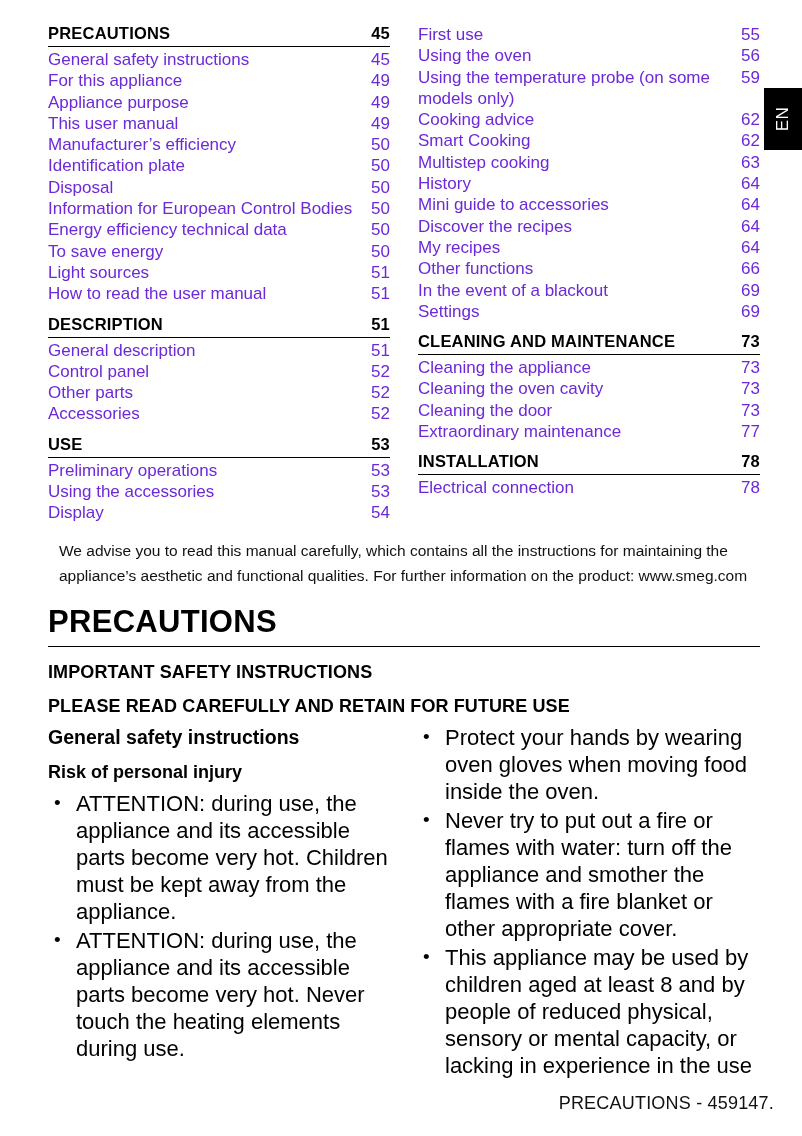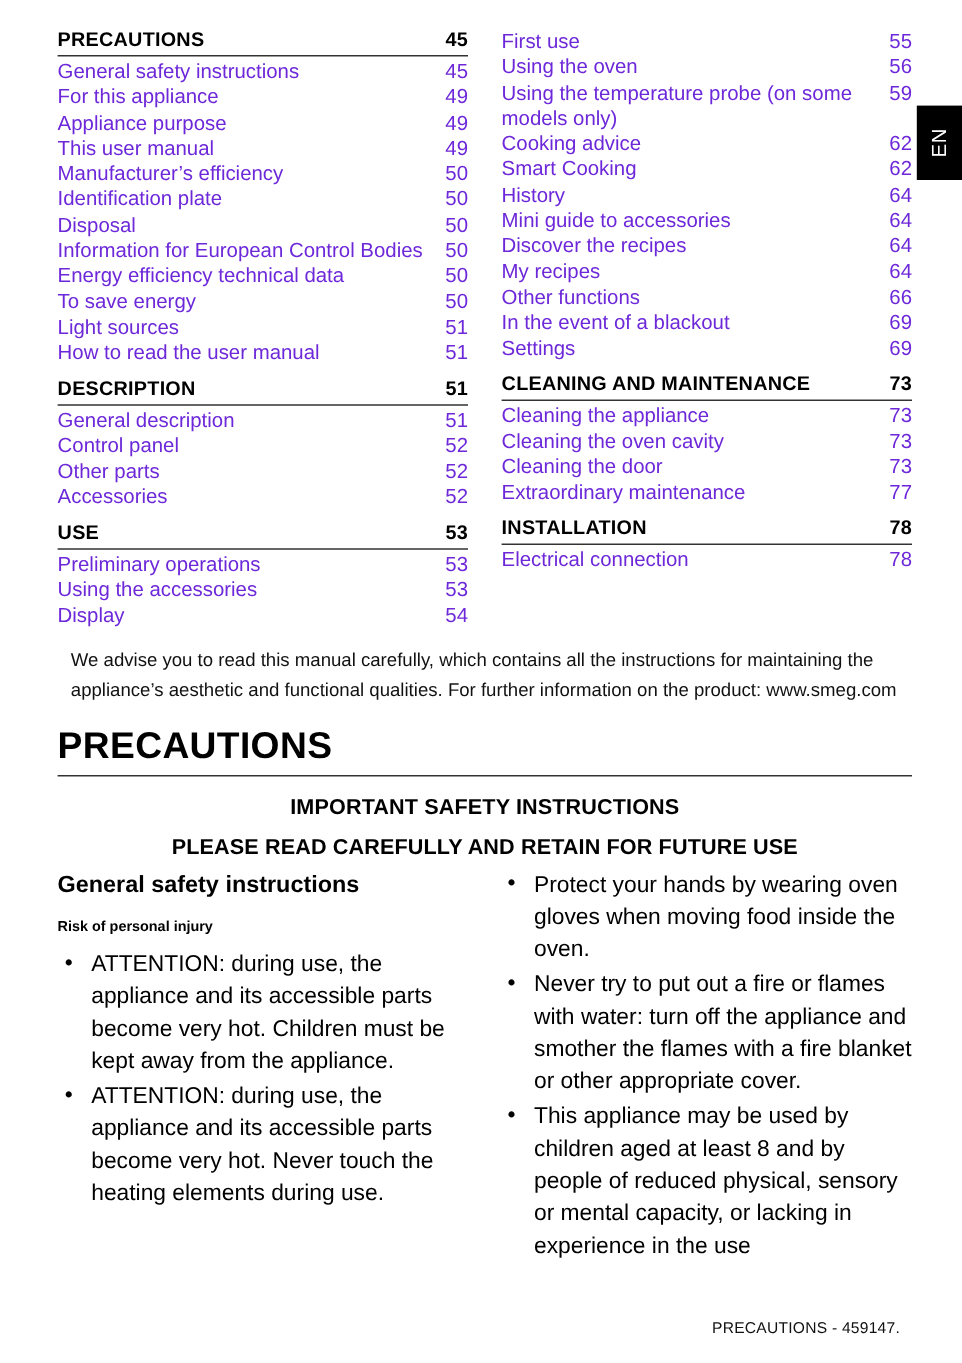--- a/index.html
+++ b/index.html
@@ -110,21 +110,21 @@
     letter-spacing: 0.3px;
     padding-bottom: 6px;
     border-bottom: 1.6px solid #000;
   }
 
   
   .safety-head {
     position: absolute;
     left: 48px;
     width: 712px;
-    text-align: center;
+    text-align: left;
     font-size: 18px;
     font-weight: bold;
     letter-spacing: 0.1px;
   }
   .safety-head.one { top: 662px; }
   .safety-head.two { top: 696px; }
 
   
   .body-cols {
     position: absolute;
@@ -135,51 +135,51 @@
     gap: 26px;
   }
   .body-col { width: 343px; }
   .h-sec {
     font-size: 19.5px;
     font-weight: bold;
     line-height: 27px;
     margin: 0 0 2px 0;
   }
   .h-sub {
-    font-size: 12px;
+    font-size: 18px;
     font-weight: bold;
     line-height: 27px;
     margin: 8px 0 4px 0;
   }
   ul.bullets {
     list-style: none;
     margin: 0;
     padding: 0;
   }
   ul.bullets li {
     position: relative;
     padding-left: 28px;
-    font-size: 19px;
+    font-size: 22px;
     line-height: 27px;
     margin-bottom: 2px;
   }
   ul.bullets li:before {
     content: "\2022";
     position: absolute;
     left: 6px;
     top: -1px;
     font-size: 19px;
   }
 
   
   .footer {
     position: absolute;
-    right: 52px;
+    right: 28px;
     bottom: 22px;
-    font-size: 13px;
+    font-size: 18px;
     color: #111;
     letter-spacing: 0.2px;
   }
 </style>
 </head>
 <body>
 
 <div class="page">
 
   <div class="side-tab">
@@ -295,20 +295,24 @@
         <span class="t">Using the temperature probe (on some models only)</span>
         <span class="p">59</span>
       </div>
       <div class="toc-row">
         <span class="t">Cooking advice</span>
         <span class="p">62</span>
       </div>
       <div class="toc-row">
         <span class="t">Smart Cooking</span>
         <span class="p">62</span>
+      </div>
+      <div class="toc-row">
+        <span class="t">Multistep cooking</span>
+        <span class="p">63</span>
       </div>
       <div class="toc-row">
         <span class="t">History</span>
         <span class="p">64</span>
       </div>
       <div class="toc-row">
         <span class="t">Mini guide to accessories</span>
         <span class="p">64</span>
       </div>
       <div class="toc-row">

